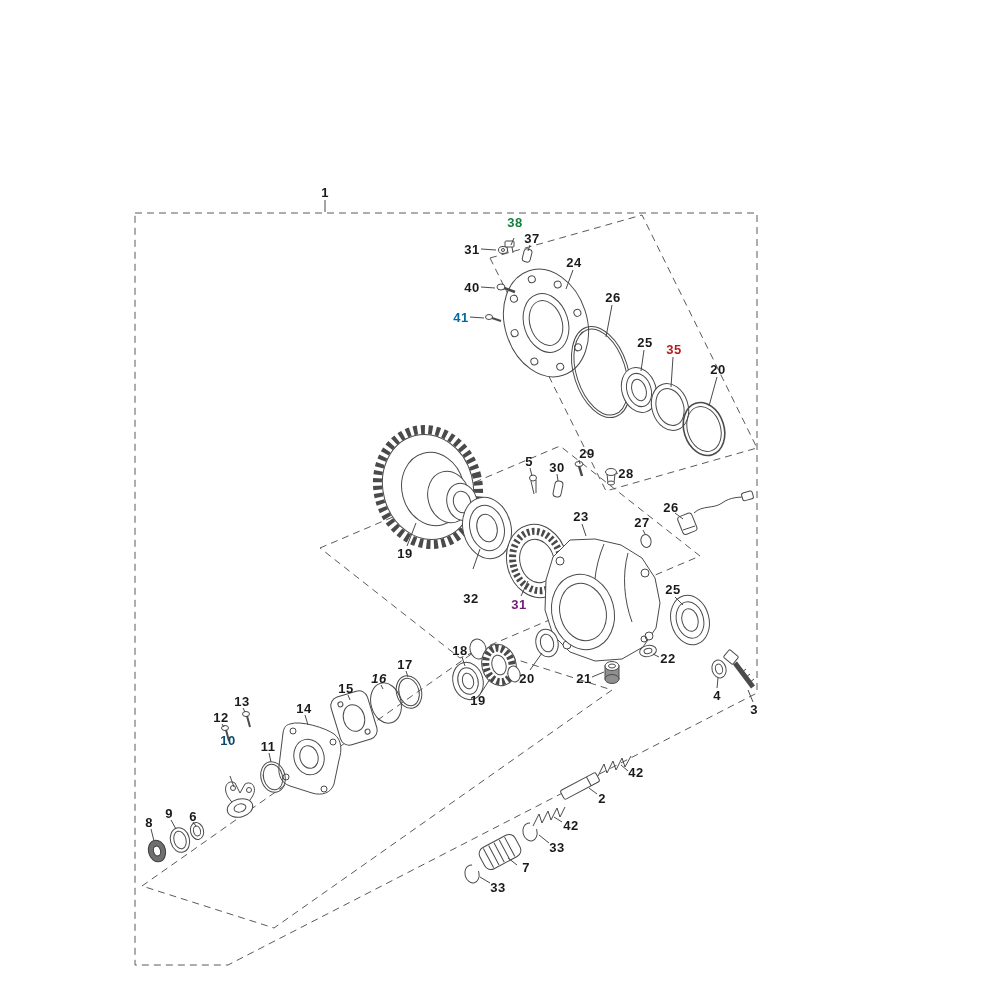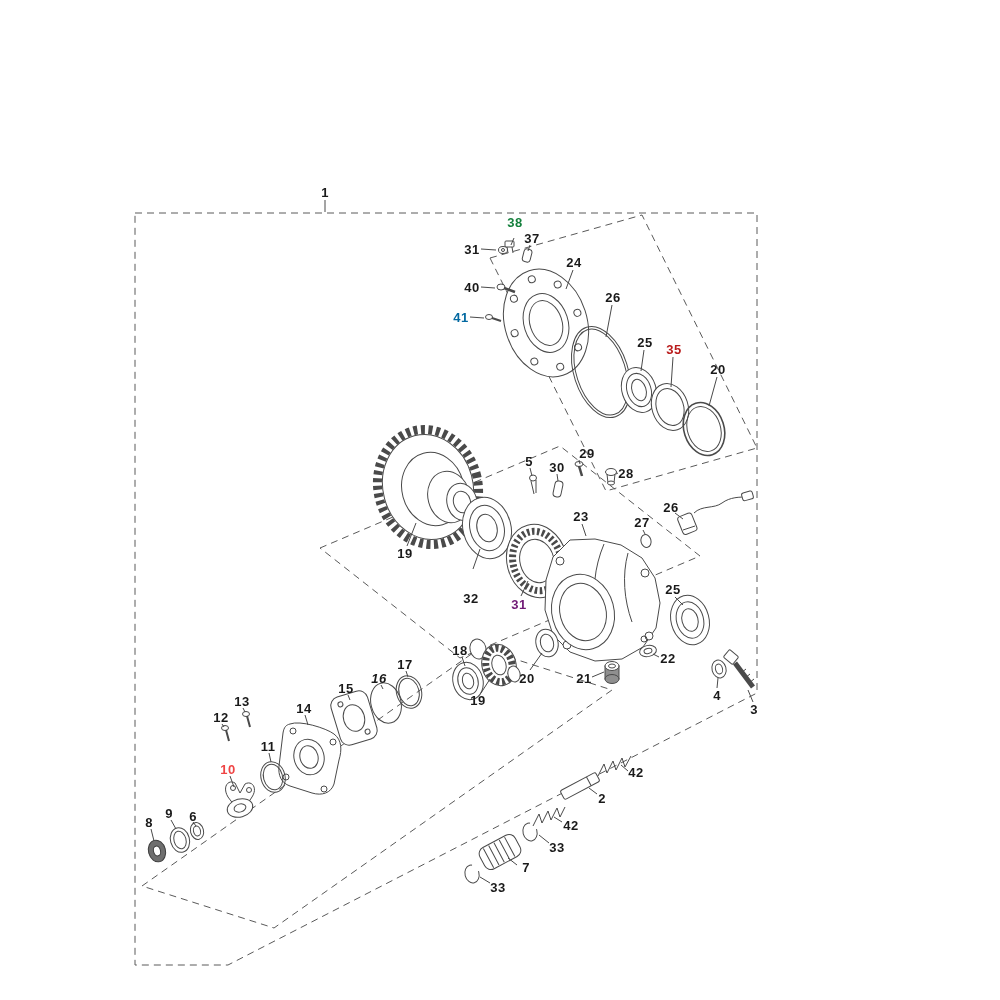--- a/index.html
+++ b/index.html
@@ -356,21 +356,21 @@
       <div class="part-label" style="left: 527px; top: 678px; color: rgb(26, 26, 26);">20</div>
       <div class="part-label" style="left: 478px; top: 700px; color: rgb(26, 26, 26);">19</div>
       <div class="part-label" style="left: 460px; top: 650px; color: rgb(26, 26, 26);">18</div>
       <div class="part-label" style="left: 405px; top: 664px; color: rgb(26, 26, 26);">17</div>
       <div class="part-label" style="left: 379px; top: 678px; color: rgb(26, 26, 26); font-style: italic;">16</div>
       <div class="part-label" style="left: 346px; top: 688px; color: rgb(26, 26, 26);">15</div>
       <div class="part-label" style="left: 304px; top: 708px; color: rgb(26, 26, 26);">14</div>
       <div class="part-label" style="left: 242px; top: 701px; color: rgb(26, 26, 26);">13</div>
       <div class="part-label" style="left: 221px; top: 717px; color: rgb(26, 26, 26);">12</div>
       <div class="part-label" style="left: 268px; top: 746px; color: rgb(26, 26, 26);">11</div>
-      <div class="part-label" style="left: 228px; top: 769px; color: #ef4444; text-align: right;">10</div>
+      <div class="part-label" style="left: 228px; top: 740px; color: #0c4a6e; text-align: right;">10</div>
       <div class="part-label" style="left: 169px; top: 813px; color: rgb(26, 26, 26);">9</div>
       <div class="part-label" style="left: 149px; top: 822px; color: rgb(26, 26, 26);">8</div>
       <div class="part-label" style="left: 193px; top: 816px; color: rgb(26, 26, 26);">6</div>
       <div class="part-label" style="left: 717px; top: 695px; color: rgb(26, 26, 26);">4</div>
       <div class="part-label" style="left: 754px; top: 709px; color: rgb(26, 26, 26);">3</div>
       <div class="part-label" style="left: 602px; top: 798px; color: rgb(26, 26, 26);">2</div>
       <div class="part-label" style="left: 636px; top: 772px; color: rgb(26, 26, 26);">42</div>
       <div class="part-label" style="left: 571px; top: 825px; color: rgb(26, 26, 26);">42</div>
       <div class="part-label" style="left: 557px; top: 847px; color: rgb(26, 26, 26);">33</div>
       <div class="part-label" style="left: 526px; top: 867px; color: rgb(26, 26, 26);">7</div>

